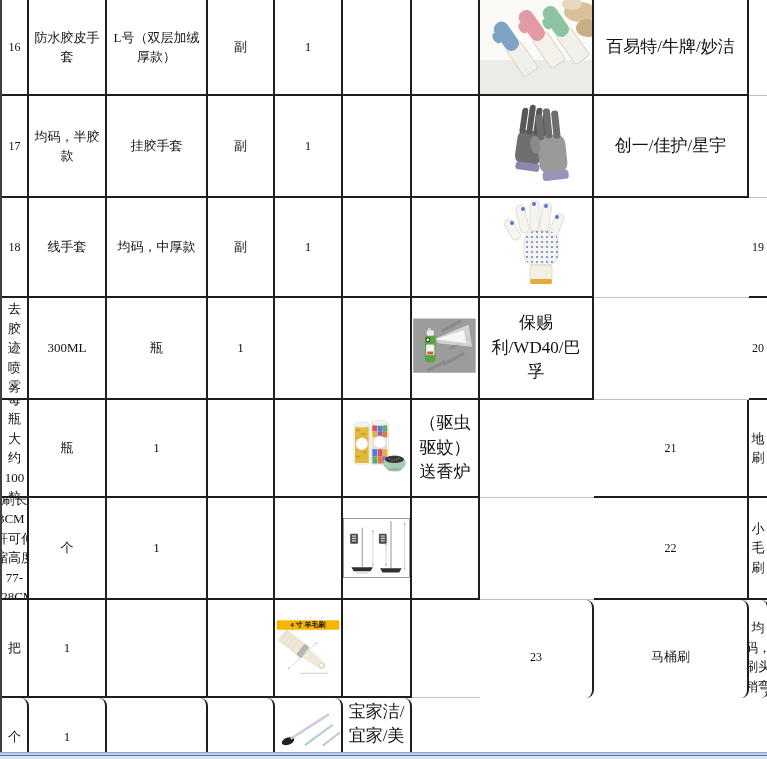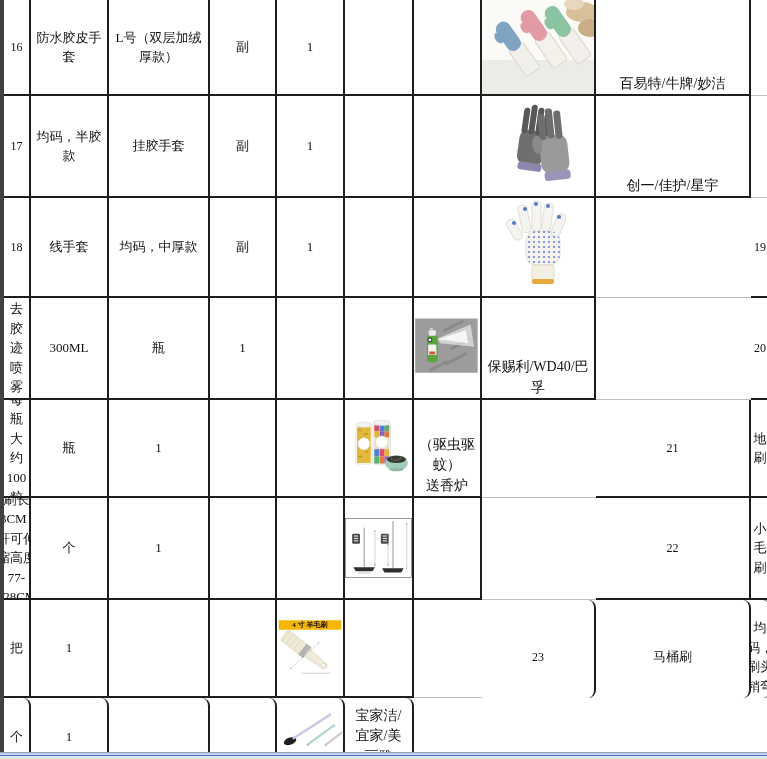--- a/index.html
+++ b/index.html
@@ -3,30 +3,30 @@
 <meta charset="utf-8">
 <style>
   * { margin:0; padding:0; box-sizing:border-box; }
   html,body { width:767px; height:759px; overflow:hidden; background:#fff;
     font-family:"Liberation Serif","DejaVu Serif",serif; color:#111; }
   #stage { position:relative; width:767px; height:759px; background:#fff; }
   #grid {
     display:grid; width:767px; height:759px;
     grid-template-columns:27px 78px 101px 67px 68px 69px 68px 114px 155px 20px;
     grid-template-rows:96px 102px 100px 102px 98px 102px 98px 61px;
-    border-left:4px solid #404040;
+    border-left:2px solid #404040;
   }
   .cell {
     border-right:2px solid #1e1e1e; border-bottom:2px solid #1e1e1e;
     display:flex; flex-direction:column; align-items:center; justify-content:center;
     text-align:center; overflow:hidden; position:relative; background:#fff;
   }
   .cell.c0 { font-size:12px; }
   .cell.c1, .cell.c2, .cell.c3, .cell.c4 { font-size:13px; line-height:1.5; padding:0 3px; }
-  .cell.c8 { font-size:14px; line-height:1.45; white-space:pre-line; padding:0 4px;justify-content:flex-end; }
+  .cell.c8 { font-size:17px; line-height:1.45; white-space:pre-line; padding:0 4px; }
   .cell.c7 { padding:6px; }
   .cell.c7 svg { display:block; }
   .cell.c9 { border-right:none; border-bottom:1px solid #bfbfbf; }
   .cut { border-bottom:none !important;border-radius:8px; }
   .cut .shift { transform:translateY(8px); }
   .imgwrap { position:absolute; inset:0; display:flex; align-items:center; justify-content:center; }
   
   .strip { position:absolute; left:0; right:0; }
   .strip-gray { bottom:6px; height:1px; background:#97a3b8; }
   .strip-light { bottom:4px; height:2px; background:#c3cfe4; }

